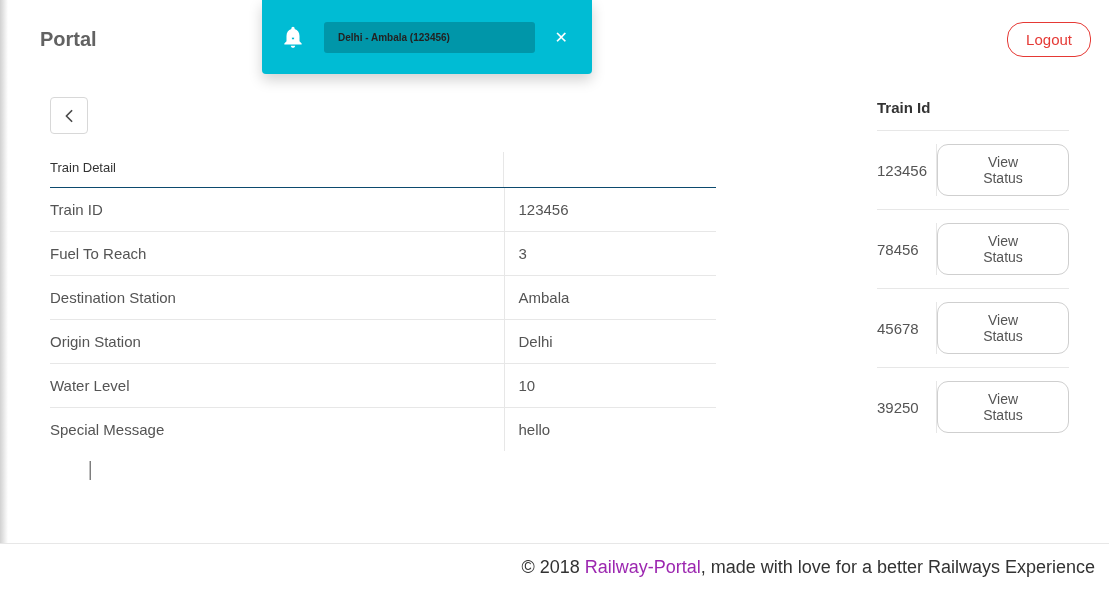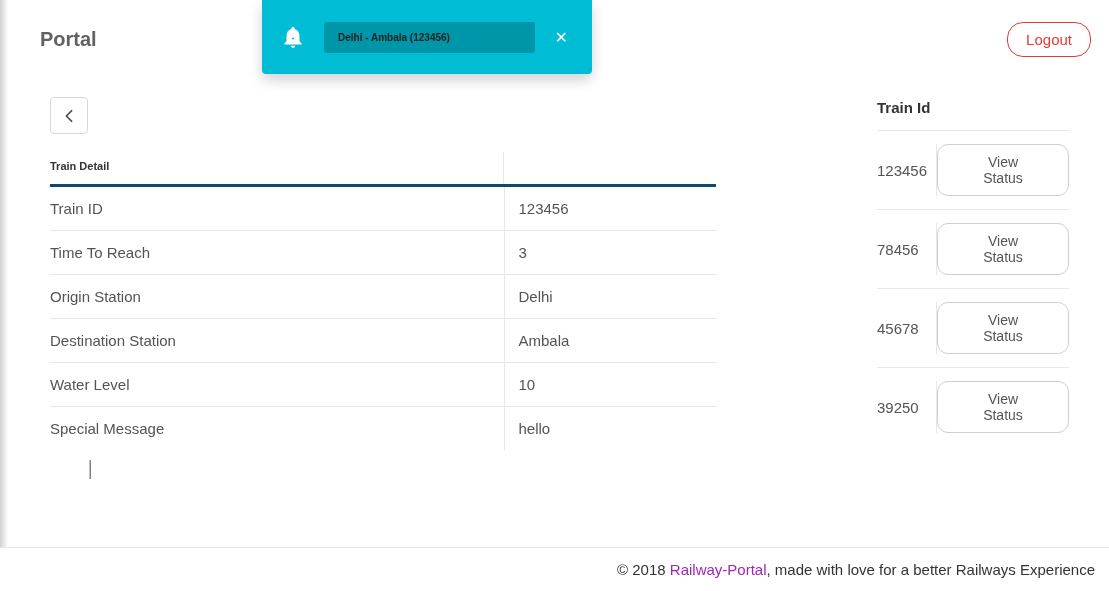--- a/index.html
+++ b/index.html
@@ -94,25 +94,25 @@
     background: #fff;
     display: flex;
     align-items: center;
     justify-content: center;
     cursor: pointer;
     margin-bottom: 18px;
   }
   .back-btn svg { stroke: #4a4a4a; }
 
   .detail-heading {
-    font-weight: 700;
-    font-size: 11px;
+    font-weight: 400;
+    font-size: 13px;
     color: #333;
     padding: 8px 0 12px 0;
-    border-bottom: 3px solid #0c4a6e;
+    border-bottom: 1px solid #0c4a6e;
     position: relative;
   }
   .detail-heading::after {
     content: "";
     position: absolute;
     right: 212px;
     top: 0;
     bottom: 0;
     width: 1px;
     background: #e7e7e7;
@@ -185,21 +185,21 @@
     font-family: inherit;
   }
 
   .footer {
     position: absolute;
     bottom: 0;
     left: 0; right: 0;
     border-top: 1px solid #e7e7e7;
     padding: 13px 14px;
     text-align: right;
-    font-size: 15px;
+    font-size: 18px;
     color: #333;
     background: #fff;
   }
   .footer a { color: #9c27b0; text-decoration: none; }
 </style>
 </head>
 <body>
 
 <div class="shadow-left"></div>
 
@@ -231,30 +231,30 @@
 
     <div class="detail-heading">Train Detail</div>
 
     <table class="detail-table">
       <tbody id="detail-body">
           <tr>
             <td class="label">Train ID</td>
             <td class="value">123456</td>
           </tr>
           <tr>
-            <td class="label">Time To Reach</td>
+            <td class="label">Fuel To Reach</td>
             <td class="value">3</td>
+          </tr>
+          <tr>
+            <td class="label">Destination Station</td>
+            <td class="value">Ambala</td>
           </tr>
           <tr>
             <td class="label">Origin Station</td>
             <td class="value">Delhi</td>
-          </tr>
-          <tr>
-            <td class="label">Destination Station</td>
-            <td class="value">Ambala</td>
           </tr>
           <tr>
             <td class="label">Water Level</td>
             <td class="value">10</td>
           </tr>
           <tr>
             <td class="label">Special Message</td>
             <td class="value">hello</td>
           </tr>
         </tbody>

